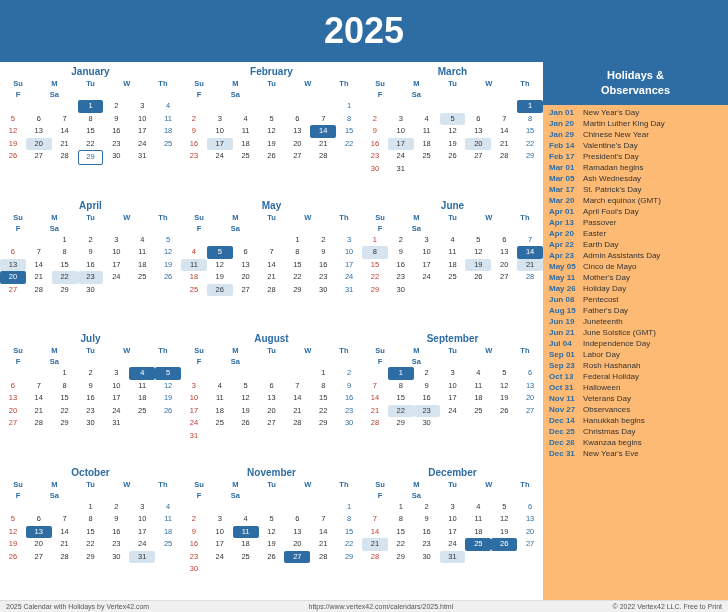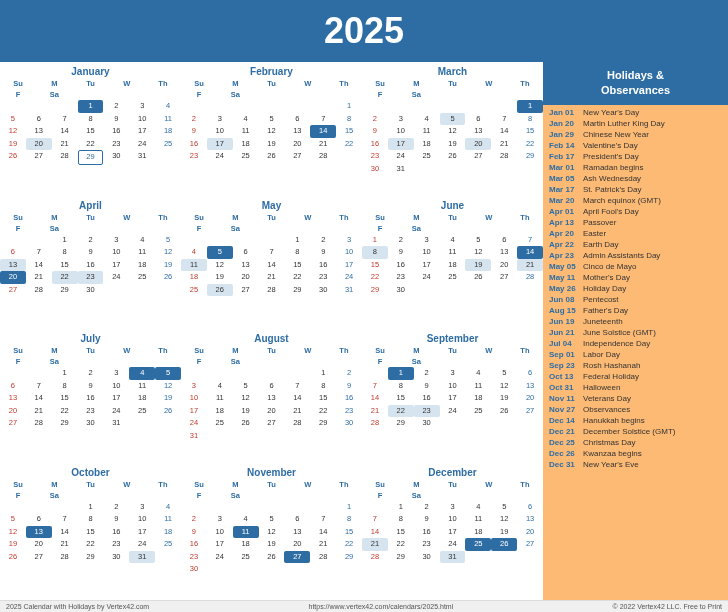--- a/index.html
+++ b/index.html
@@ -901,24 +901,20 @@
           </div>
           <div class="holiday-item">
             <span class="holiday-date">Nov 27</span>
             <span class="holiday-name">Observances</span>
           </div>
           <div class="holiday-item">
             <span class="holiday-date">Dec 14</span>
             <span class="holiday-name">Hanukkah begins</span>
           </div>
           <div class="holiday-item">
-            <span class="holiday-date">Dec 21</span>
-            <span class="holiday-name">December Solstice (GMT)</span>
-          </div>
-          <div class="holiday-item">
             <span class="holiday-date">Dec 25</span>
             <span class="holiday-name">Christmas Day</span>
           </div>
           <div class="holiday-item">
             <span class="holiday-date">Dec 26</span>
             <span class="holiday-name">Kwanzaa begins</span>
           </div>
           <div class="holiday-item">
             <span class="holiday-date">Dec 31</span>
             <span class="holiday-name">New Year's Eve</span>

